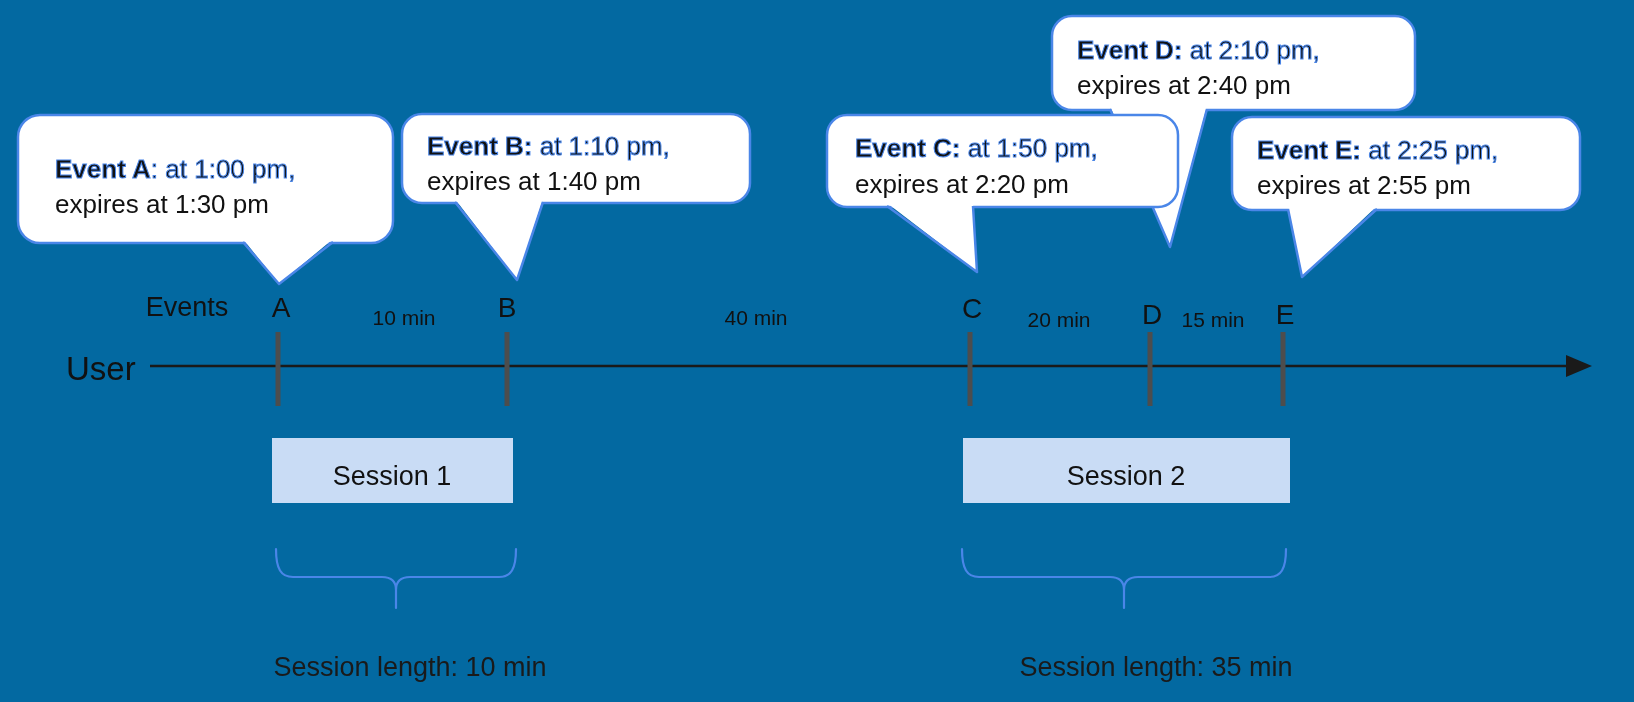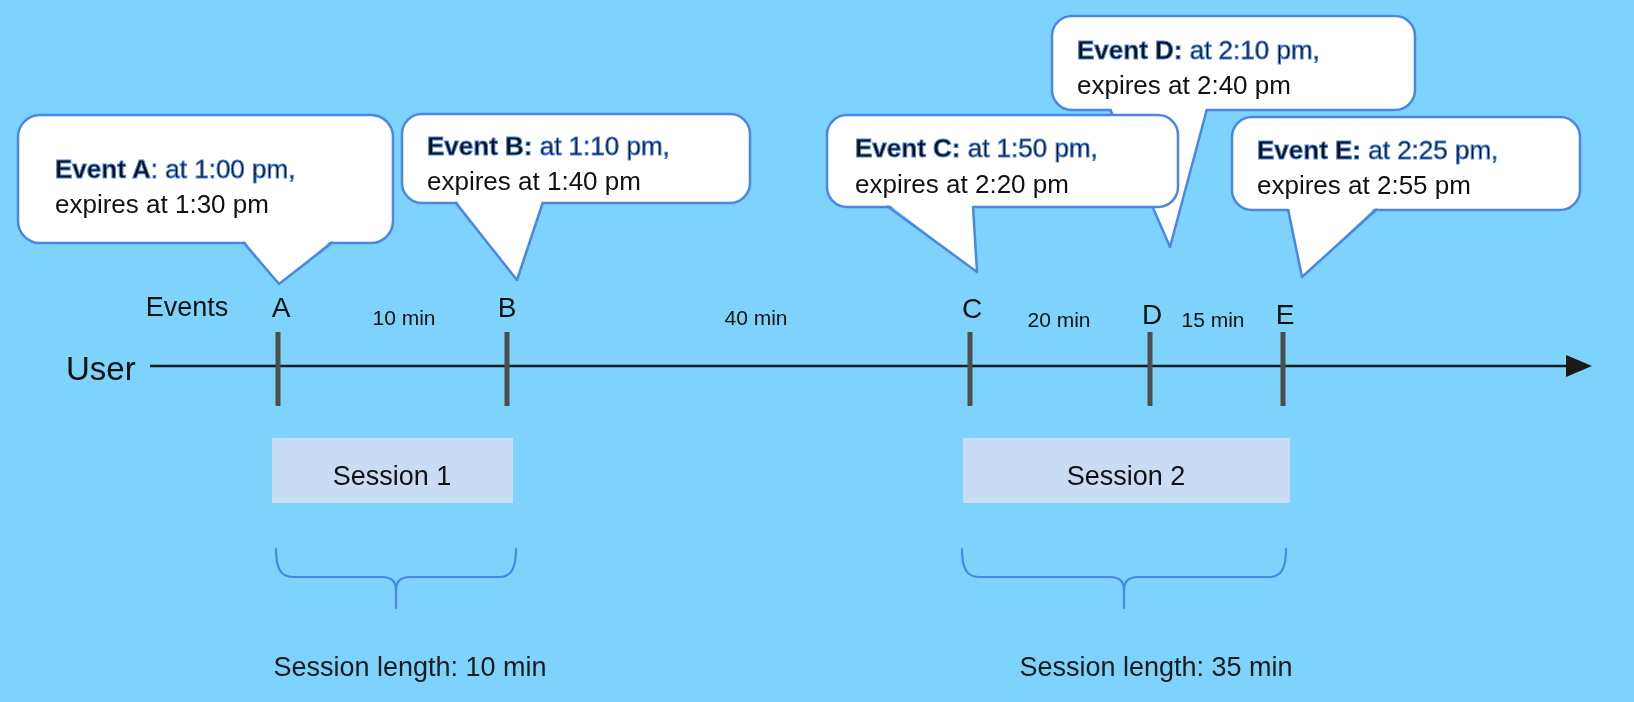--- a/index.html
+++ b/index.html
@@ -1,20 +1,20 @@
 <!DOCTYPE html>
 <html><head>
 <meta charset="utf-8">
 <style>
   html, body { margin: 0; padding: 0; background: #ffffff; }
   .stage {
     position: relative;
     width: 1634px;
     height: 702px;
-    background: #7dd3fc;
+    background: #0369a1;
     font-family: "Liberation Sans", sans-serif;
     overflow: hidden;
   }
   svg text {
     font-family: "Liberation Sans", sans-serif;
     fill: #111111;
   }
   .callout-text { font-size: 26px; }
   .callout-bold { font-weight: bold; }
   .tick-letter  { font-size: 28px; text-anchor: middle; }

